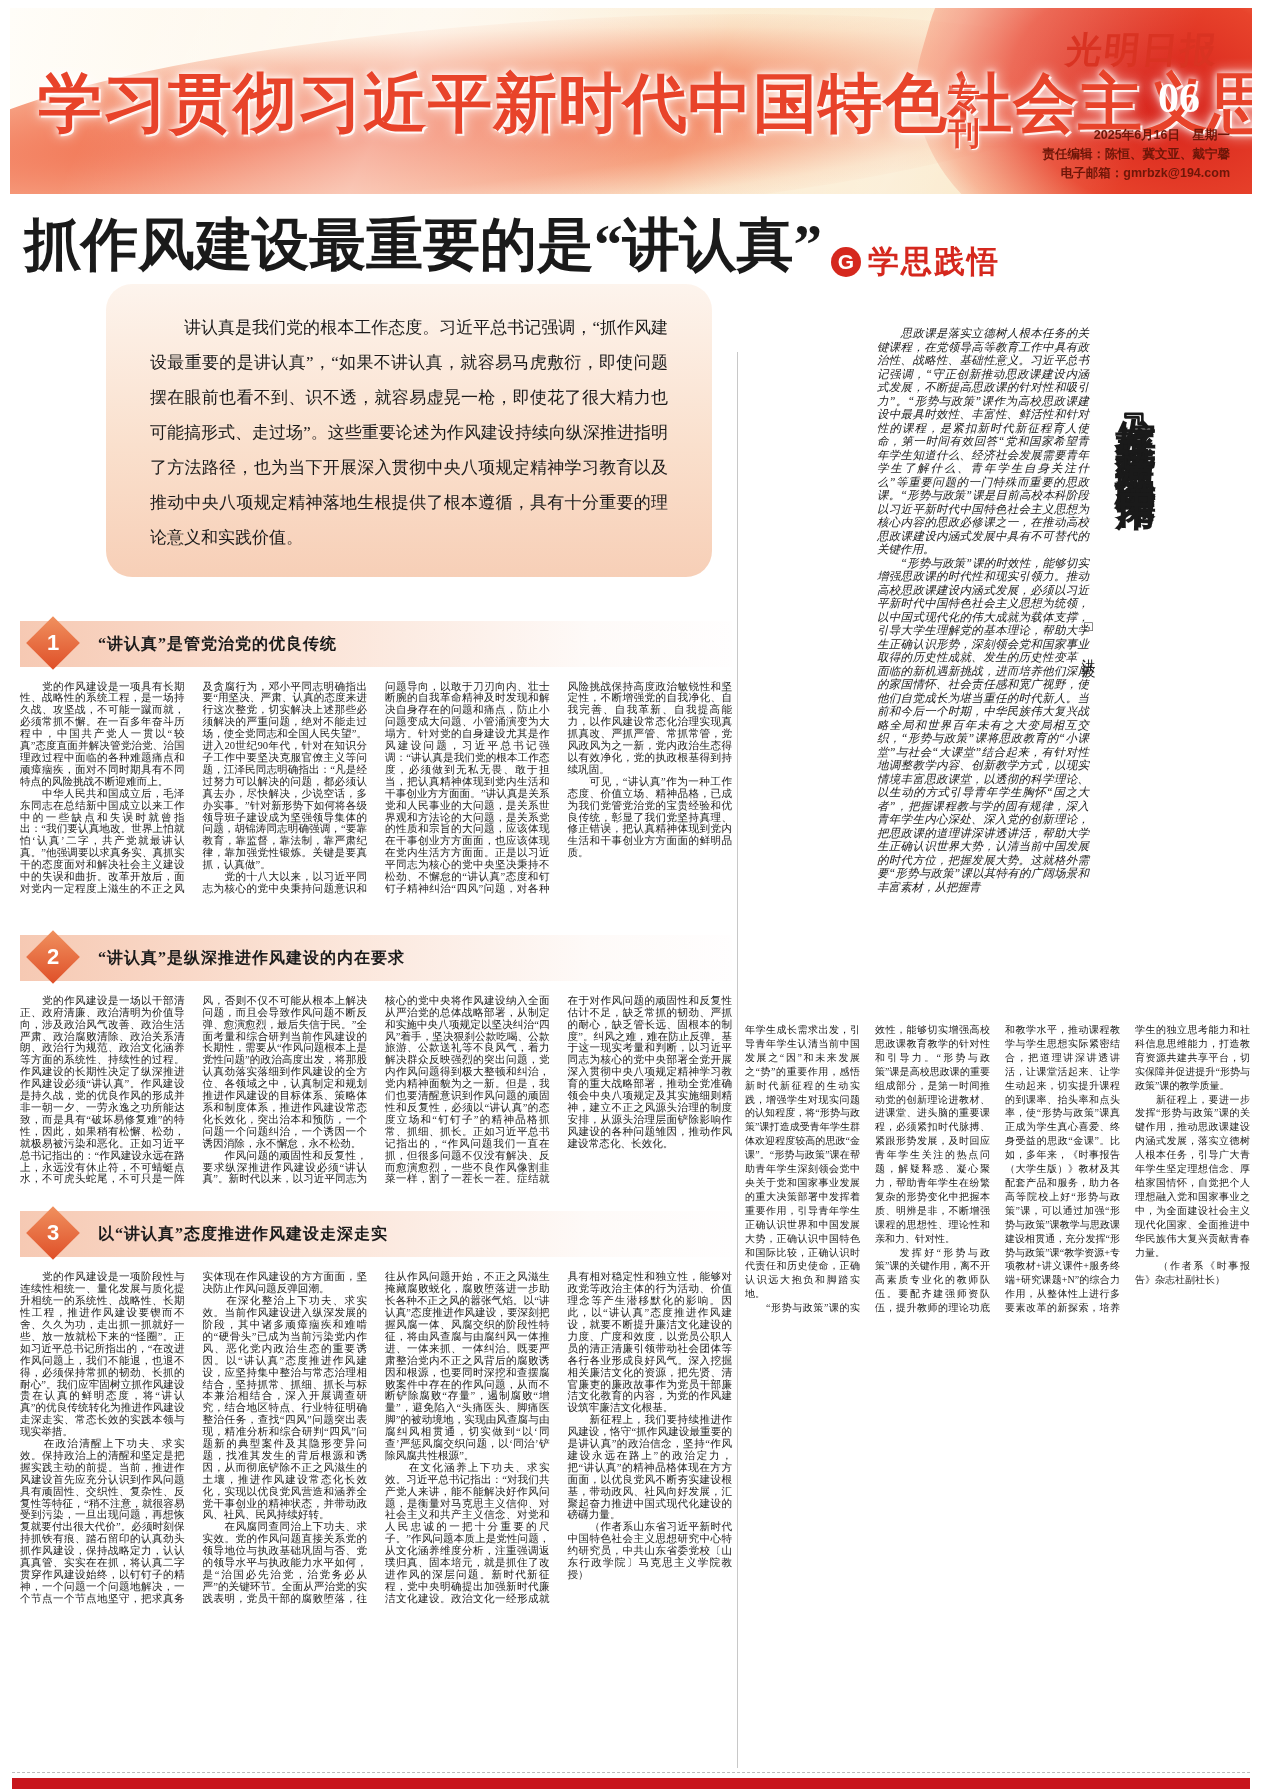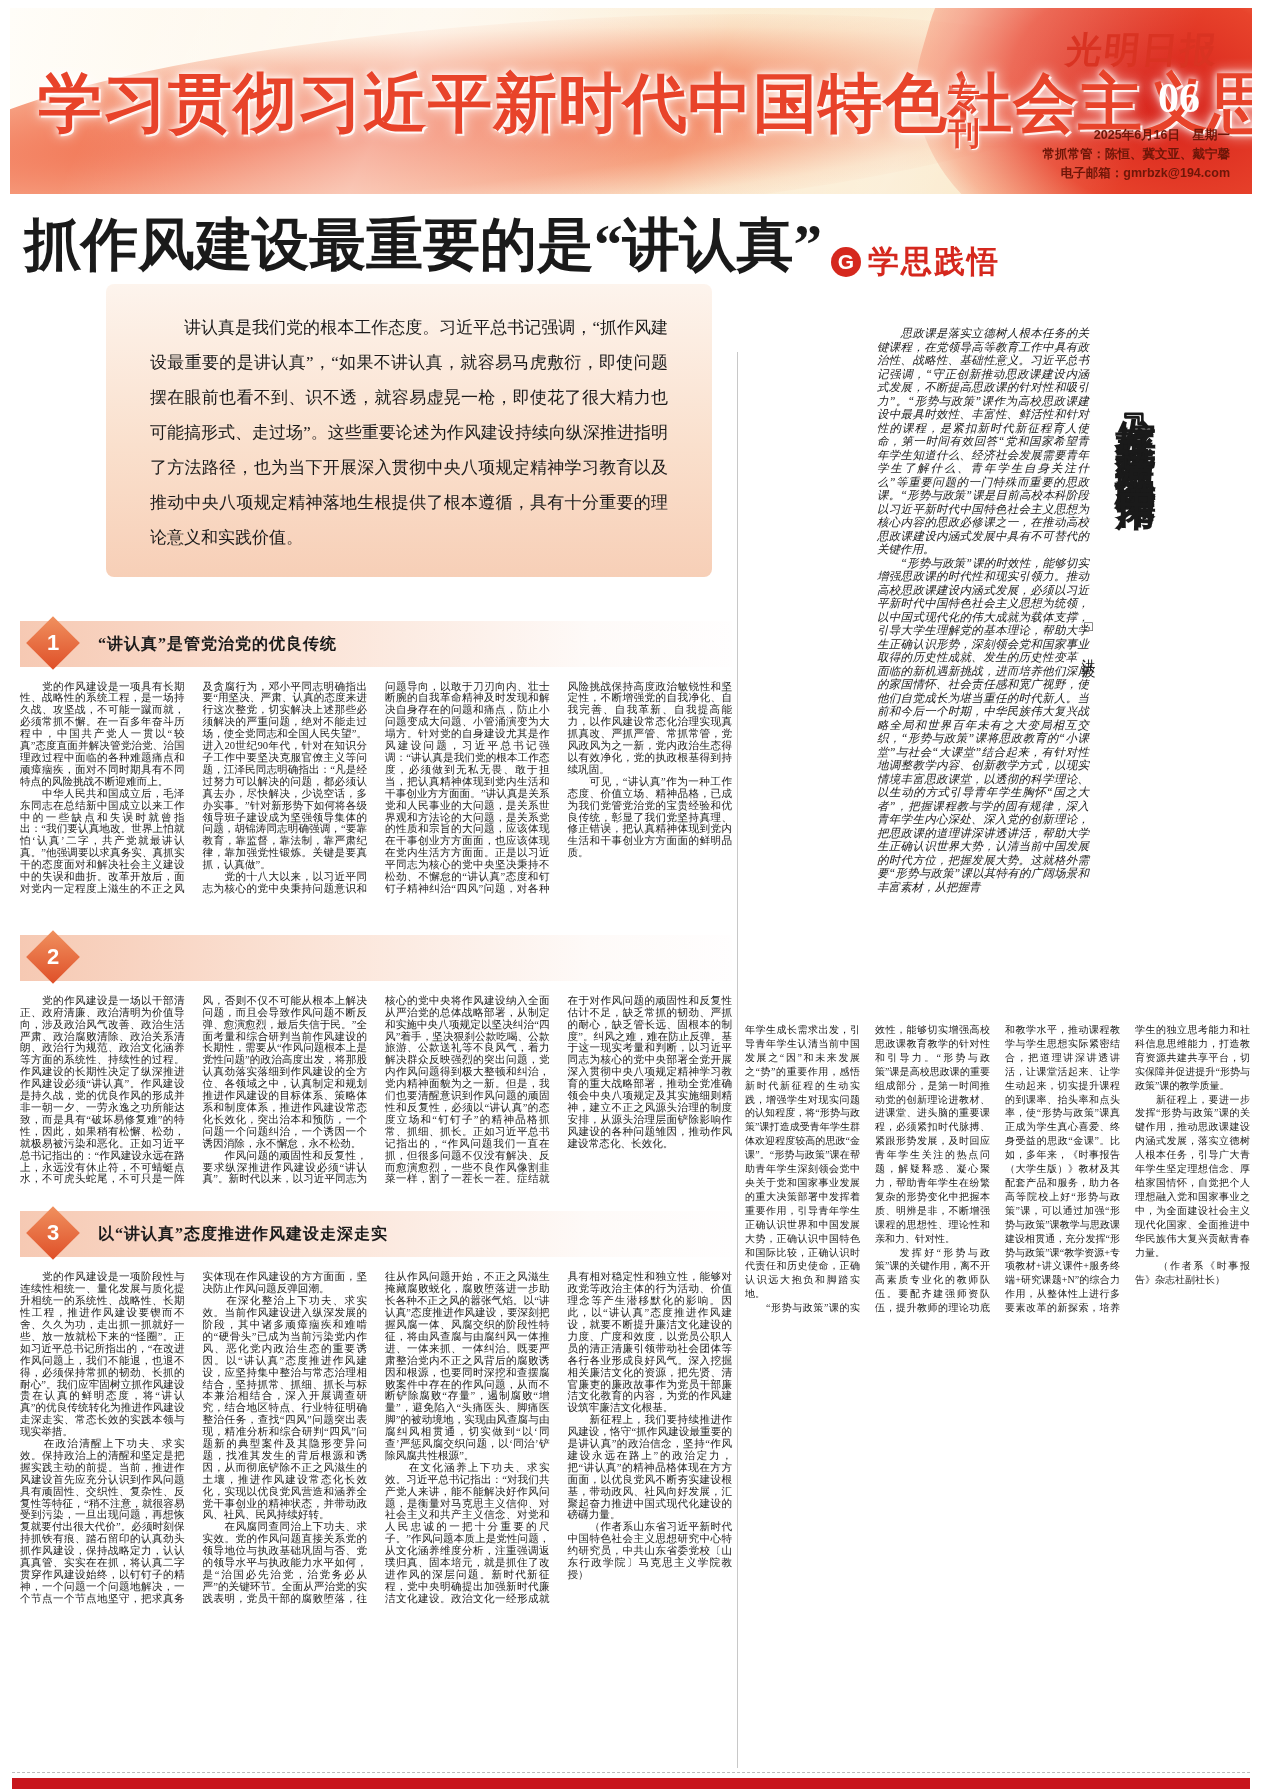--- a/index.html
+++ b/index.html
@@ -31,21 +31,21 @@
 
   
   .vdivider{position:absolute;left:737px;top:352px;height:1416px;border-left:1px solid #c8c8c8;}
   .bottom-bar{position:absolute;left:12px;top:1778px;width:1238px;height:11px;background:#c8151c;}
   .bottom-hair{position:absolute;left:12px;top:1772px;width:1238px;border-top:1px dashed #bdbdbd;}
 
   
   .left-col{position:absolute;left:20px;top:212px;width:712px;}
   h1.headline{margin:0 0 4px 4px;font-size:57px;font-weight:900;line-height:1.15;white-space:nowrap;letter-spacing:0;}
   .byline{margin:8px 0 14px 8px;font-size:14px;}
-  .intro-box{box-sizing:border-box;margin:6px 0 44px 86px;width:606px;border-radius:8px;
+  .intro-box{box-sizing:border-box;margin:6px 0 44px 86px;width:606px;border-radius:26px;
              padding:26px 44px 22px;background:linear-gradient(180deg,#fdf4ed 0%,#fae0cd 55%,#f7cfb7 100%);}
   .intro-box p{margin:0;font-size:17px;line-height:35px;text-align:justify;text-indent:2em;}
   .sec-head{position:relative;height:46px;margin:0 0 14px;
             background:linear-gradient(90deg,#f6c9b3 0%,#fbe3d6 40%,#fefaf8 80%,#fffefe 100%);}
   .diamond{position:absolute;left:14px;top:3px;width:38px;height:38px;transform:rotate(45deg);
            background:linear-gradient(135deg,#f0915f,#df4f28);}
   .diamond span{position:absolute;inset:0;transform:rotate(-45deg);display:flex;align-items:center;justify-content:center;
            color:#fff;font-weight:900;font-size:22px;font-family:"Liberation Sans",sans-serif;}
   .sec-head h2{margin:0 0 0 78px;line-height:46px;font-size:16px;font-weight:900;letter-spacing:1px;}
   .sec-body{column-count:4;column-gap:18px;font-size:10.6px;line-height:11.9px;text-align:justify;
@@ -75,21 +75,21 @@
 
   <div class="banner">
     <div class="swoosh1"></div>
     <div class="swoosh2"></div>
     <div class="banner-title">学习贯彻习近平新时代中国特色社会主义思想</div>
     <div class="banner-supp">专刊</div>
     <div class="masthead">光明日报</div>
     <div class="page-num">06</div>
     <div class="date-block">
       <div>2025年6月16日　星期一</div>
-      <div>常抓常管：陈恒、冀文亚、戴宁馨</div>
+      <div>责任编辑：陈恒、冀文亚、戴宁馨</div>
       <div>电子邮箱：gmrbzk@194.com</div>
     </div>
   </div>
 
   <div class="vdivider"></div>
 
   <div class="left-col">
     <h1 class="headline">抓作风建设最重要的是“讲认真”</h1>
 
     <div class="intro-box">
@@ -104,20 +104,21 @@
     </div>
     <div class="sec-body sb1">　　党的作风建设是一项具有长期性、战略性的系统工程，是一场持久战、攻坚战，不可能一蹴而就，必须常抓不懈。在一百多年奋斗历程中，中国共产党人一贯以“较真”态度直面并解决管党治党、治国理政过程中面临的各种难题痛点和顽瘴痼疾，面对不同时期具有不同特点的风险挑战不断迎难而上。
 　　中华人民共和国成立后，毛泽东同志在总结新中国成立以来工作中的一些缺点和失误时就曾指出：“我们要认真地改。世界上怕就怕‘认真’二字，共产党就最讲认真。”他强调要以求真务实、真抓实干的态度面对和解决社会主义建设中的失误和曲折。改革开放后，面对党内一定程度上滋生的不正之风及贪腐行为，邓小平同志明确指出要“用坚决、严肃、认真的态度来进行这次整党，切实解决上述那些必须解决的严重问题，绝对不能走过场，使全党同志和全国人民失望”。进入20世纪90年代，针对在知识分子工作中要坚决克服官僚主义等问题，江泽民同志明确指出：“凡是经过努力可以解决的问题，都必须认真去办，尽快解决，少说空话，多办实事。”针对新形势下如何将各级领导班子建设成为坚强领导集体的问题，胡锦涛同志明确强调，“要靠教育，靠监督，靠法制，靠严肃纪律，靠加强党性锻炼。关键是要真抓，认真做”。
 　　党的十八大以来，以习近平同志为核心的党中央秉持问题意识和问题导向，以敢于刀刃向内、壮士断腕的自我革命精神及时发现和解决自身存在的问题和痛点，防止小问题变成大问题、小管涌演变为大塌方。针对党的自身建设尤其是作风建设问题，习近平总书记强调：“讲认真是我们党的根本工作态度，必须做到无私无畏、敢于担当，把认真精神体现到党内生活和干事创业方方面面。”讲认真是关系党和人民事业的大问题，是关系世界观和方法论的大问题，是关系党的性质和宗旨的大问题，应该体现在干事创业方方面面，也应该体现在党内生活方方面面。正是以习近平同志为核心的党中央坚决秉持不松劲、不懈怠的“讲认真”态度和钉钉子精神纠治“四风”问题，对各种风险挑战保持高度政治敏锐性和坚定性，不断增强党的自我净化、自我完善、自我革新、自我提高能力，以作风建设常态化治理实现真抓真改、严抓严管、常抓常管，党风政风为之一新，党内政治生态得以有效净化，党的执政根基得到持续巩固。
 　　可见，“讲认真”作为一种工作态度、价值立场、精神品格，已成为我们党管党治党的宝贵经验和优良传统，彰显了我们党坚持真理、修正错误，把认真精神体现到党内生活和干事创业方方面面的鲜明品质。</div>
 
     <div class="sec-head">
       <div class="diamond">
         <span>2</span>
       </div>
+      <h2>“讲认真”是纵深推进作风建设的内在要求</h2>
     </div>
     <div class="sec-body sb2">　　党的作风建设是一场以干部清正、政府清廉、政治清明为价值导向，涉及政治风气改善、政治生活严肃、政治腐败清除、政治关系清朗、政治行为规范、政治文化涵养等方面的系统性、持续性的过程。作风建设的长期性决定了纵深推进作风建设必须“讲认真”。作风建设是持久战，党的优良作风的形成并非一朝一夕、一劳永逸之功所能达致，而是具有“破坏易修复难”的特性，因此，如果稍有松懈、松劲，就极易被污染和恶化。正如习近平总书记指出的：“作风建设永远在路上，永远没有休止符，不可蜻蜓点水，不可虎头蛇尾，不可只是一阵风，否则不仅不可能从根本上解决问题，而且会导致作风问题不断反弹、愈演愈烈，最后失信于民。”全面考量和综合研判当前作风建设的长期性，需要从“作风问题根本上是党性问题”的政治高度出发，将那股认真劲落实落细到作风建设的全方位、各领域之中，认真制定和规划推进作风建设的目标体系、策略体系和制度体系，推进作风建设常态化长效化，突出治本和预防，一个问题一个问题纠治，一个诱因一个诱因消除，永不懈怠，永不松劲。
 　　作风问题的顽固性和反复性，要求纵深推进作风建设必须“讲认真”。新时代以来，以习近平同志为核心的党中央将作风建设纳入全面从严治党的总体战略部署，从制定和实施中央八项规定以坚决纠治“四风”着手，坚决狠刹公款吃喝、公款旅游、公款送礼等不良风气，着力解决群众反映强烈的突出问题，党内作风问题得到极大整顿和纠治，党内精神面貌为之一新。但是，我们也要清醒意识到作风问题的顽固性和反复性，必须以“讲认真”的态度立场和“钉钉子”的精神品格抓常、抓细、抓长。正如习近平总书记指出的，“作风问题我们一直在抓，但很多问题不仅没有解决、反而愈演愈烈，一些不良作风像割韭菜一样，割了一茬长一茬。症结就在于对作风问题的顽固性和反复性估计不足，缺乏常抓的韧劲、严抓的耐心，缺乏管长远、固根本的制度”。纠风之难，难在防止反弹。基于这一现实考量和判断，以习近平同志为核心的党中央部署全党开展深入贯彻中央八项规定精神学习教育的重大战略部署，推动全党准确领会中央八项规定及其实施细则精神，建立不正之风源头治理的制度安排，从源头治理层面铲除影响作风建设的各种问题雏因，推动作风建设常态化、长效化。</div>
 
     <div class="sec-head">
       <div class="diamond">
         <span>3</span>
       </div>
       <h2>以“讲认真”态度推进作风建设走深走实</h2>
     </div>

